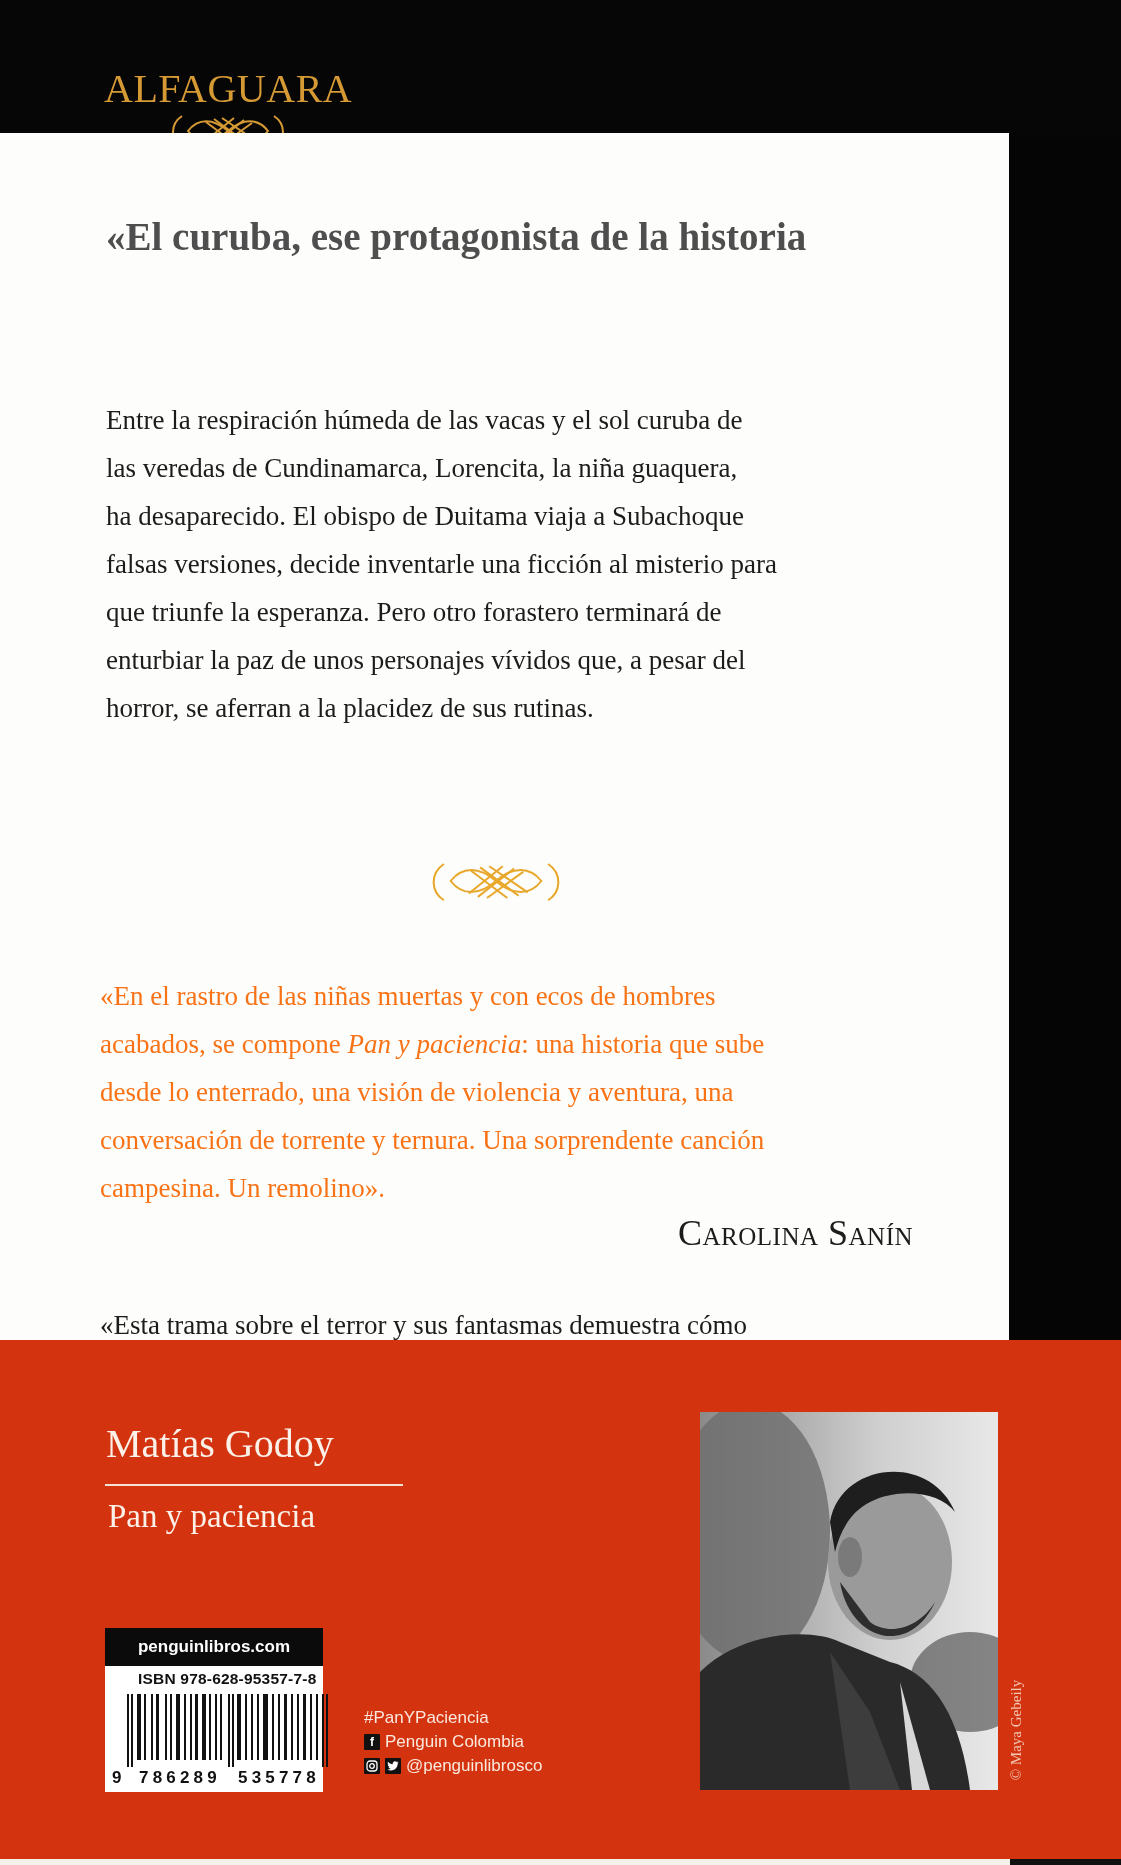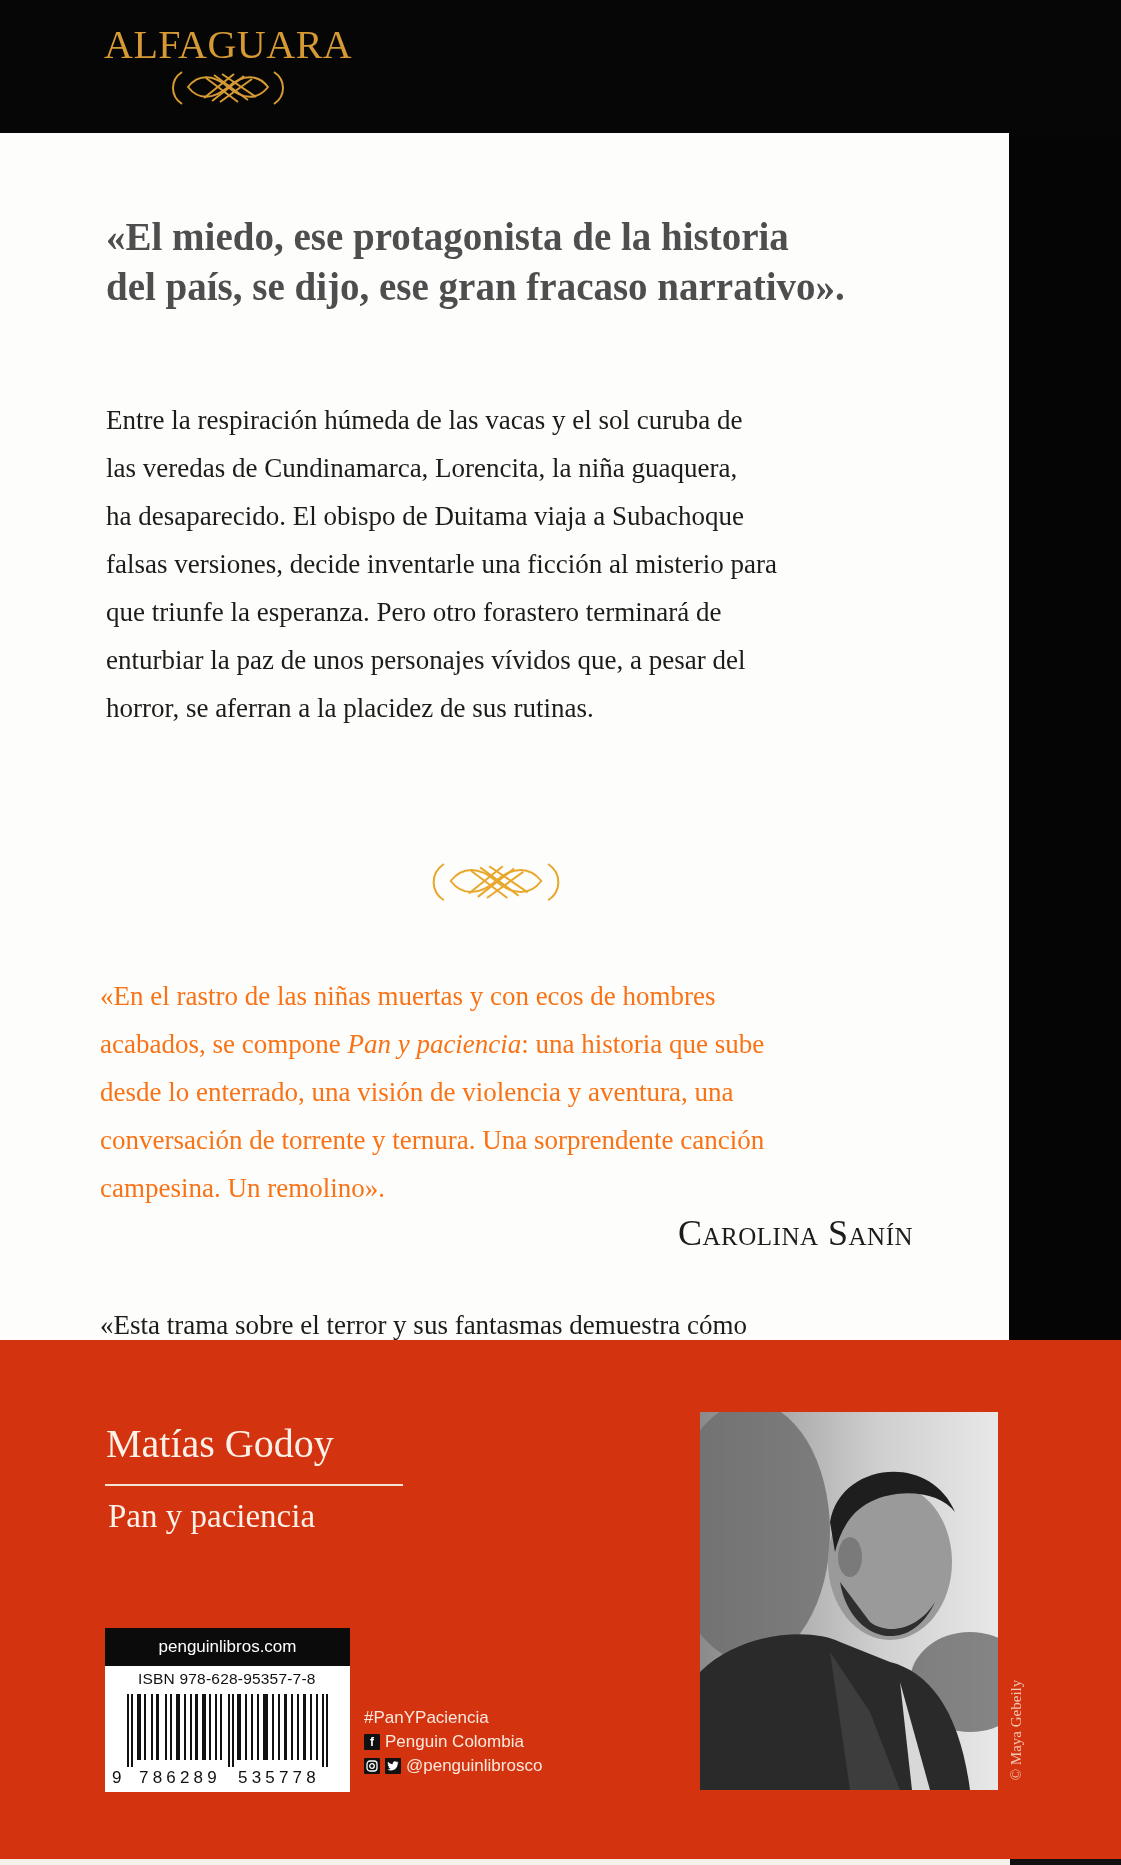--- a/index.html
+++ b/index.html
@@ -1,21 +1,21 @@
 <!DOCTYPE html>
 <html><head>
 <meta charset="utf-8">
 <style>
   * { margin:0; padding:0; box-sizing:border-box; }
   html, body { width:1121px; height:1865px; background:#050505; overflow:hidden; }
   body { position:relative; font-family:"Liberation Serif", "DejaVu Serif", serif; }
 
   .top-band { position:absolute; left:0; top:0; width:1121px; height:134px; background:#060606; }
   .logo { position:absolute; left:104px; top:24px; width:248px; text-align:center; }
-  .logo-word { color:#d69a35; font-family:"Liberation Serif", serif; font-size:40px; letter-spacing:0.5px; line-height:42px; }
+  .logo-word { color:#d69a35; font-family:"Liberation Serif", serif; font-size:40px; letter-spacing:0.5px; line-height:42px;margin-top:44px; }
   .logo-orn { display:block; margin:0 auto; }
 
   .white-panel { position:absolute; left:0; top:133px; width:1009px; height:1208px; background:#fdfdfb; }
 
   .headline { position:absolute; left:106px; top:212px; width:880px; color:#4e4e4e; font-weight:bold; font-size:39px; line-height:50px; }
   .body-text { position:absolute; left:106px; top:396px; width:800px; color:#1c1c1c; font-size:27px; line-height:48px; }
   .body-text .line { display:block; white-space:nowrap; }
 
   .mid-ornament { position:absolute; left:428px; top:855px; }
 
@@ -26,21 +26,21 @@
   .quote3 { position:absolute; left:100px; top:1308px; color:#1c1c1c; font-size:27px; line-height:34px; white-space:nowrap; height:33px; overflow:hidden; }
 
   .red-band { position:absolute; left:0; top:1340px; width:1121px; height:519px; background:#d3330f; }
   .bottom-strip { position:absolute; left:0; top:1859px; width:1010px; height:6px; background:#f4f0ea; }
   .bottom-corner { position:absolute; left:1010px; top:1859px; width:111px; height:6px; background:#111; }
 
   .author-name { position:absolute; left:106px; top:1418px; color:#fbf1e8; font-size:40px; line-height:52px; }
   .author-rule { position:absolute; left:105px; top:1484px; width:298px; height:2px; background:#f3e2d6; }
   .book-title { position:absolute; left:108px; top:1494px; color:#fbf1e8; font-size:33px; line-height:44px; }
 
-  .barcode-box { position:absolute; left:105px; top:1628px; width:245px; height:164px; background:#fff; }
+  .barcode-box { position:absolute; left:105px; top:1628px; width:218px; height:164px; background:#fff;font-weight:bold; }
   .barcode-head { height:38px; background:#0b0b0b; color:#fff; font-family:"Liberation Sans", sans-serif; font-size:17px; text-align:center; line-height:38px; }
   .isbn { position:absolute; left:33px; top:42px; font-family:"Liberation Sans", sans-serif; font-size:15.5px; color:#111; letter-spacing:0.2px; white-space:nowrap; }
   .bars { position:absolute; left:22px; top:66px; width:210px; height:73px; }
   .ean { position:absolute; left:0; top:140px; width:236px; font-family:"Liberation Sans", sans-serif; font-size:17px; color:#111; }
   .ean span { position:absolute; top:0; letter-spacing:4.2px; }
 
   .social { position:absolute; left:364px; top:1706px; color:#fbe9de; font-family:"Liberation Sans", sans-serif; font-size:17px; line-height:24px; }
   .social .row { display:flex; align-items:center; gap:5px; height:24px;text-align:center; }
   .sicon { display:inline-flex; width:16px; height:16px; background:#111; color:#fff; align-items:center; justify-content:center; font-size:12px; font-weight:bold; border-radius:1px; }
 
@@ -60,22 +60,21 @@
       <path d="M106 6 C118 14 118 30 106 38"></path>
       <path d="M20 21 C30 8 45 8 60 21 C75 34 90 34 100 21 C90 8 75 8 60 21 C45 34 30 34 20 21 Z"></path>
       <path d="M38 12 L70 36 M46 9 L80 34 M54 8 L88 31 M66 8 L36 32 M76 10 L44 35 M84 13 L52 36"></path>
     </g>
   </svg>
 </div>
 
 <div class="white-panel"></div>
 
 <div class="headline">
-  <div>«El miedo, ese protagonista de la historia</div>
-  <div>del país, se dijo, ese gran fracaso narrativo».</div>
+  <div>«El curuba, ese protagonista de la historia</div>
 </div>
 
 <div class="body-text">
   <span class="line">Entre la respiración húmeda de las vacas y el sol curuba de</span>
   <span class="line">las veredas de Cundinamarca, Lorencita, la niña guaquera,</span>
   <span class="line">ha desaparecido. El obispo de Duitama viaja a Subachoque</span>
   <span class="line">falsas versiones, decide inventarle una ficción al misterio para</span>
   <span class="line">que triunfe la esperanza. Pero otro forastero terminará de</span>
   <span class="line">enturbiar la paz de unos personajes vívidos que, a pesar del</span>
   <span class="line">horror, se aferran a la placidez de sus rutinas.</span>

